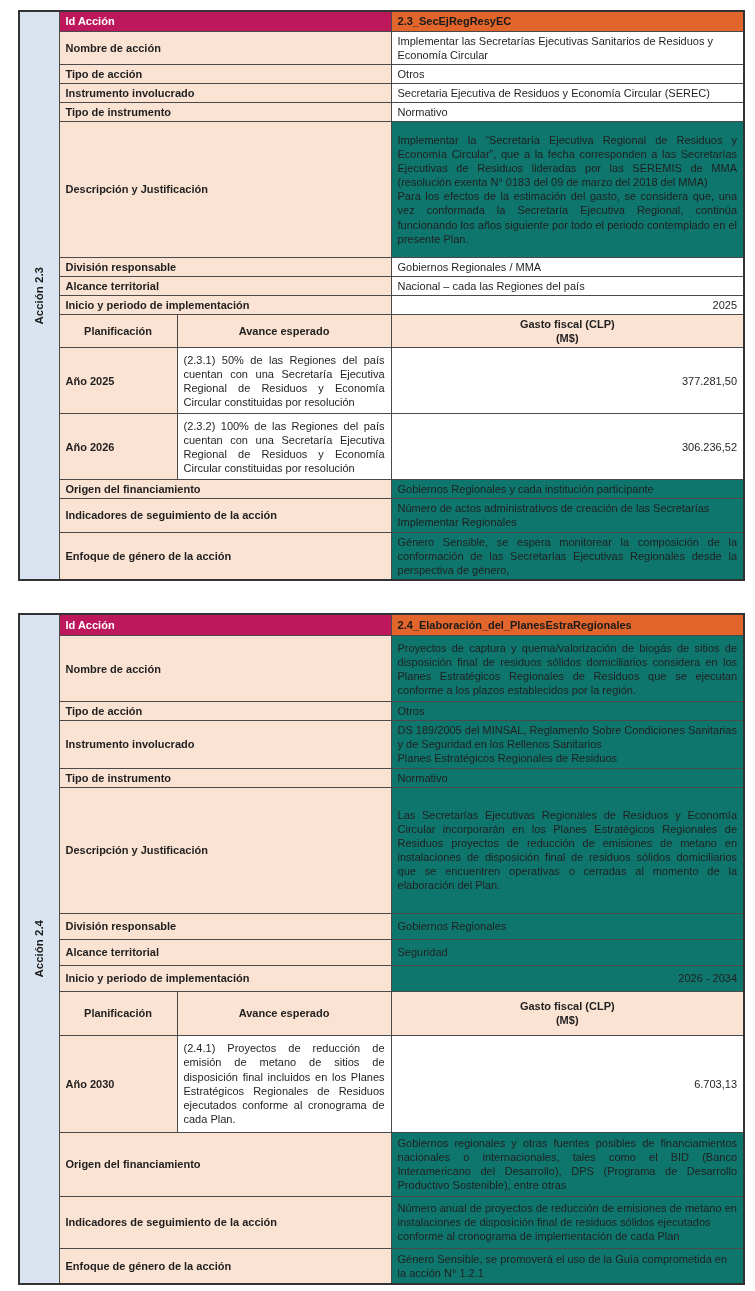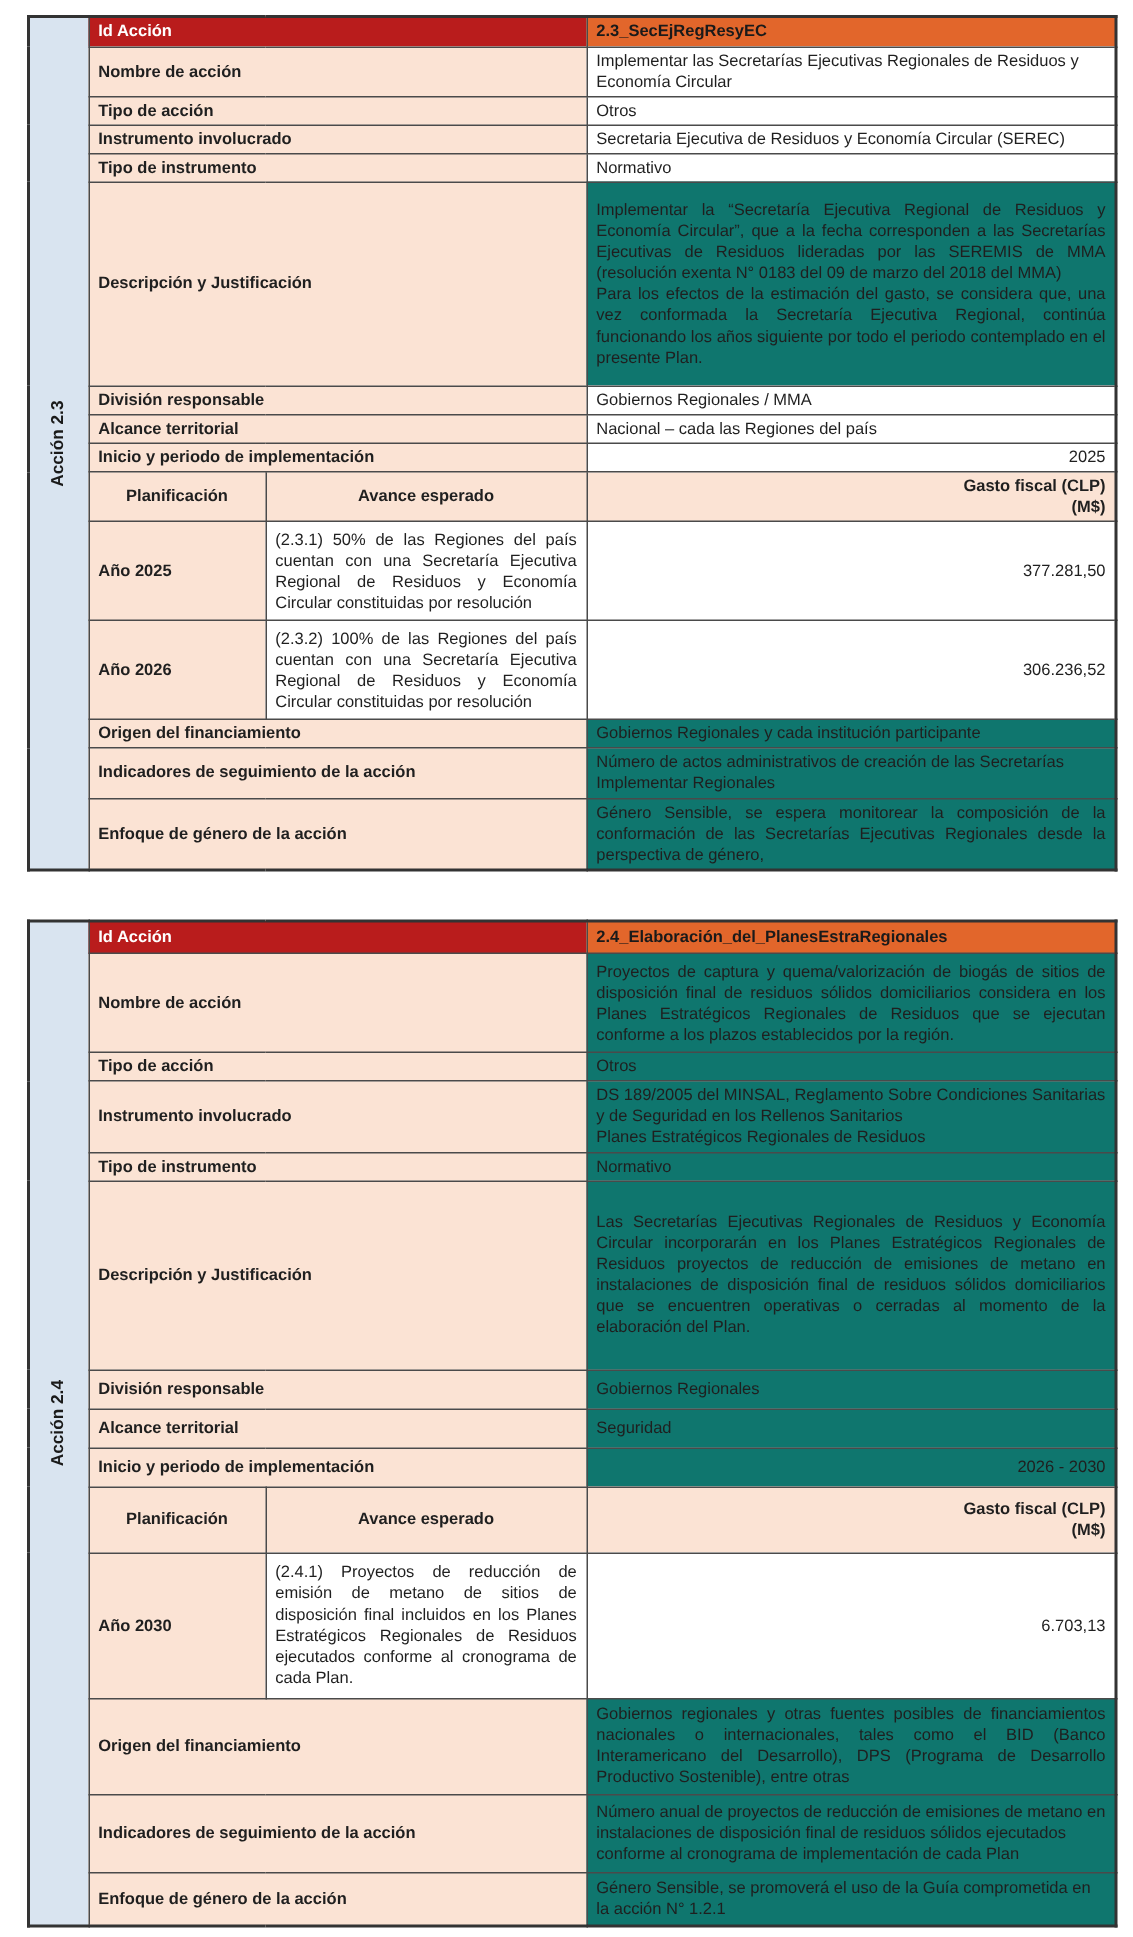--- a/index.html
+++ b/index.html
@@ -39,21 +39,21 @@
     writing-mode:vertical-rl;
     transform:rotate(180deg);
     font-weight:bold;
     font-size:11.5px;
     white-space:nowrap;
     margin:0 auto;
     color:#1a1a1a;
   }
   
   td.hdr-lbl{
-    background:#b91c1c;
+    background:#be185d;
     color:#ffffff;
     font-weight:bold;
   }
   td.hdr-val{
     background:#e2662b;
     color:#1a1a1a;
     font-weight:bold;
   }
   
   td.lbl{
@@ -61,21 +61,21 @@
     font-weight:bold;
   }
   
   td.vw{background:#ffffff;}
   td.vp{background:#0f766e;}
   td.center{text-align:center;font-weight:bold;}
   td.right{text-align:right;}
   td.just p, td.just div{text-align:justify;}
   td p{margin:0;}
   td p.gap{}
-  .nowrapline{display:block;text-align:right;}
+  .nowrapline{display:block;}
 </style>
 </head>
 <body>
 
 <div class="sheet">
 
   <table class="action-table t1">
     <colgroup>
         <col class="col-a">
         <col class="col-1">
@@ -85,21 +85,21 @@
     <tbody>
     <tr style="height:20px;">
       <td class="c-action" rowspan="15">
         <div class="vtext">Acción 2.3</div>
       </td>
       <td class="hdr-lbl" colspan="2">Id Acción</td>
       <td class="hdr-val">2.3_SecEjRegResyEC</td>
     </tr>
     <tr style="height:33px;">
       <td class="lbl" colspan="2">Nombre de acción</td>
-      <td class="vw">Implementar las Secretarías Ejecutivas Regionales de Residuos y Economía Circular</td>
+      <td class="vw">Implementar las Secretarías Ejecutivas Sanitarios de Residuos y Economía Circular</td>
     </tr>
     <tr style="height:19px;">
       <td class="lbl" colspan="2">Tipo de acción</td>
       <td class="vw">Otros</td>
     </tr>
     <tr style="height:19px;">
       <td class="lbl" colspan="2">Instrumento involucrado</td>
       <td class="vw">Secretaria Ejecutiva de Residuos y Economía Circular (SEREC)</td>
     </tr>
     <tr style="height:19px;">
@@ -209,21 +209,21 @@
     <tr style="height:26px;">
       <td class="lbl" colspan="2">División responsable</td>
       <td class="vp">Gobiernos Regionales</td>
     </tr>
     <tr style="height:26px;">
       <td class="lbl" colspan="2">Alcance territorial</td>
       <td class="vp">Seguridad</td>
     </tr>
     <tr style="height:26px;">
       <td class="lbl" colspan="2">Inicio y periodo de implementación</td>
-      <td class="vp right">2026 - 2030</td>
+      <td class="vp right">2026 - 2034</td>
     </tr>
     <tr style="height:44px;">
       <td class="lbl center">Planificación</td>
       <td class="lbl center">Avance esperado</td>
       <td class="lbl center">
         <span class="nowrapline">Gasto fiscal (CLP)</span>
         <span class="nowrapline">(M$)</span>
       </td>
     </tr>
     <tr style="height:97px;">

